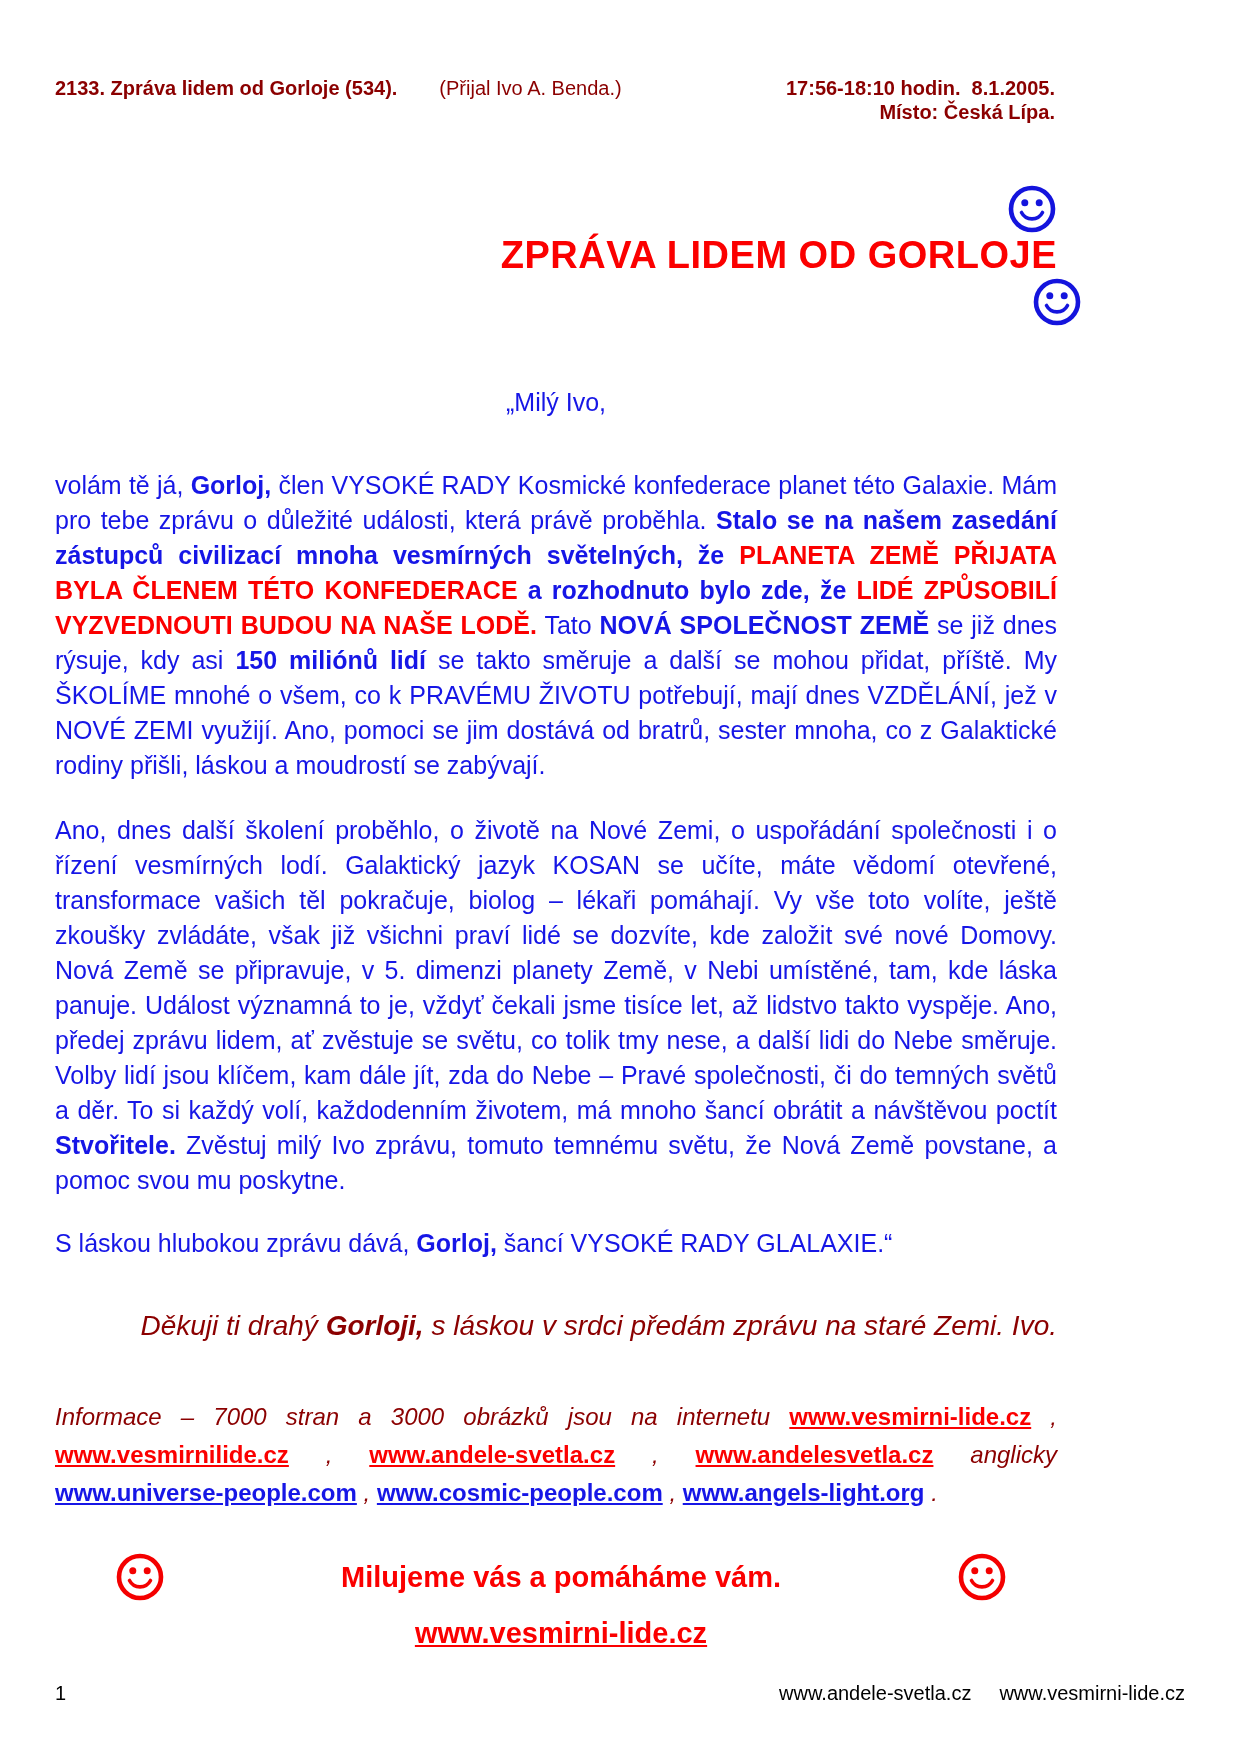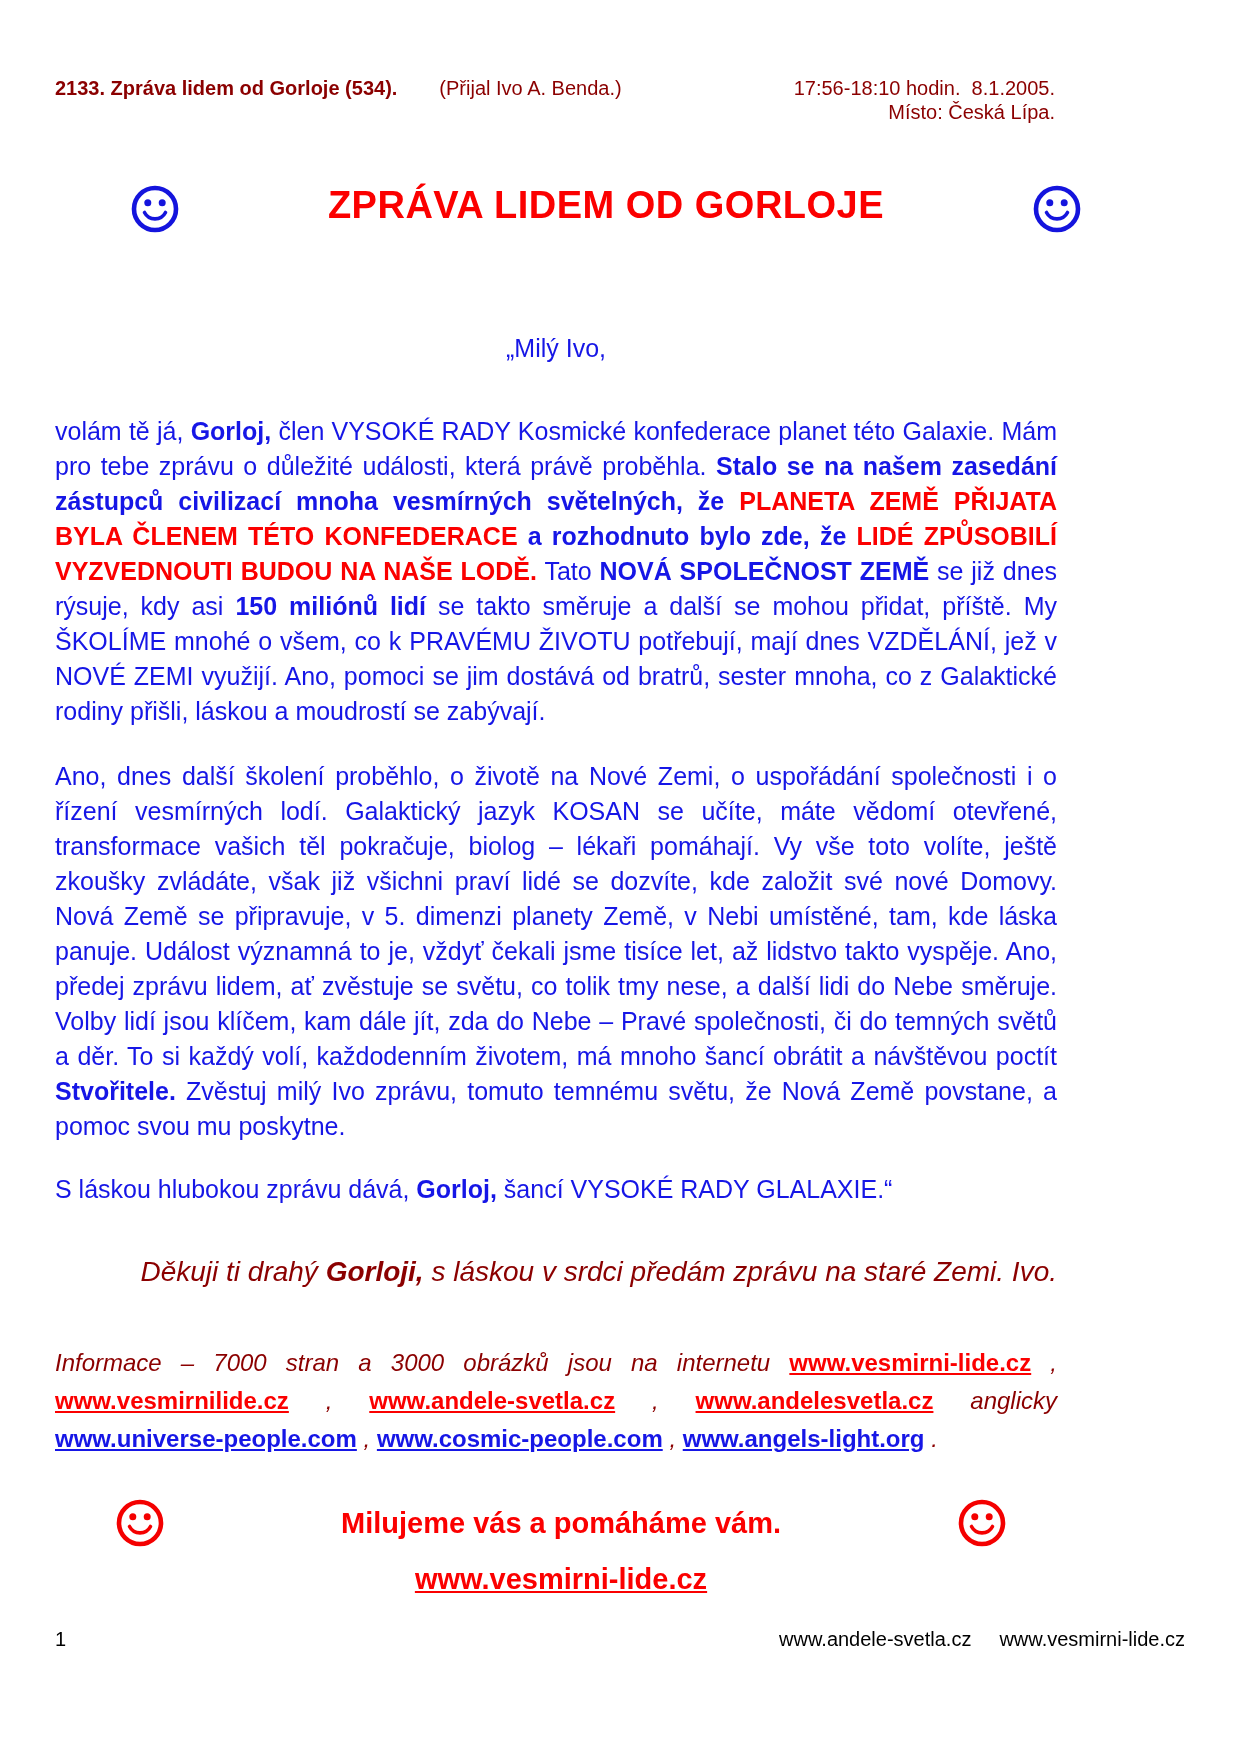--- a/index.html
+++ b/index.html
@@ -18,44 +18,44 @@
   .pre{white-space:pre-wrap;}
 
   
   .doc-header{
     display:flex;justify-content:space-between;align-items:flex-start;
     padding:76px 185px 0 55px;
     color:var(--maroon);font-size:20px;line-height:24px;
   }
   .h-left .h-bold{font-weight:700;}
   .h-left .h-reg{font-weight:400;margin-left:42px;}
-  .h-right{text-align:right;display:flex;flex-direction:column;font-weight:400;}
+  .h-right{text-align:right;display:flex;flex-direction:column;font-weight:700;}
 
   
   .content{padding:0 183px 0 55px;}
 
   
   .title-row{
     margin-top:60px;
-    display:flex;align-items:flex-start;justify-content:space-between;
+    display:flex;align-items:flex-end;justify-content:space-between;flex-direction:column;
   }
   .doc-title{
     color:var(--red);font-size:38px;font-weight:700;
     letter-spacing:.5px;text-align:center;flex:1;
   }
   .smiley{display:inline-block;width:50px;height:50px;flex:0 0 auto;}
   .smiley svg{display:block;}
   .smiley.blue{color:#1414DD;}
   .smiley.red{color:#F40000;}
   .title-row .smiley.left{margin-left:75px;}
   .title-row .smiley.right{margin-right:-25px;}
 
   
   .salutation{
-    margin-top:97px;text-align:center;
+    margin-top:58px;text-align:center;
     color:var(--blue);font-size:25px;line-height:35px;
   }
   .body-par{
     color:var(--blue);font-size:25px;line-height:35px;
     text-align:justify;text-align-last:left;
   }
   .p1{margin-top:48px;}
   .p2{margin-top:30px;}
   .p3{margin-top:28px;text-align:left;}
   .seg-b{font-weight:700;}

